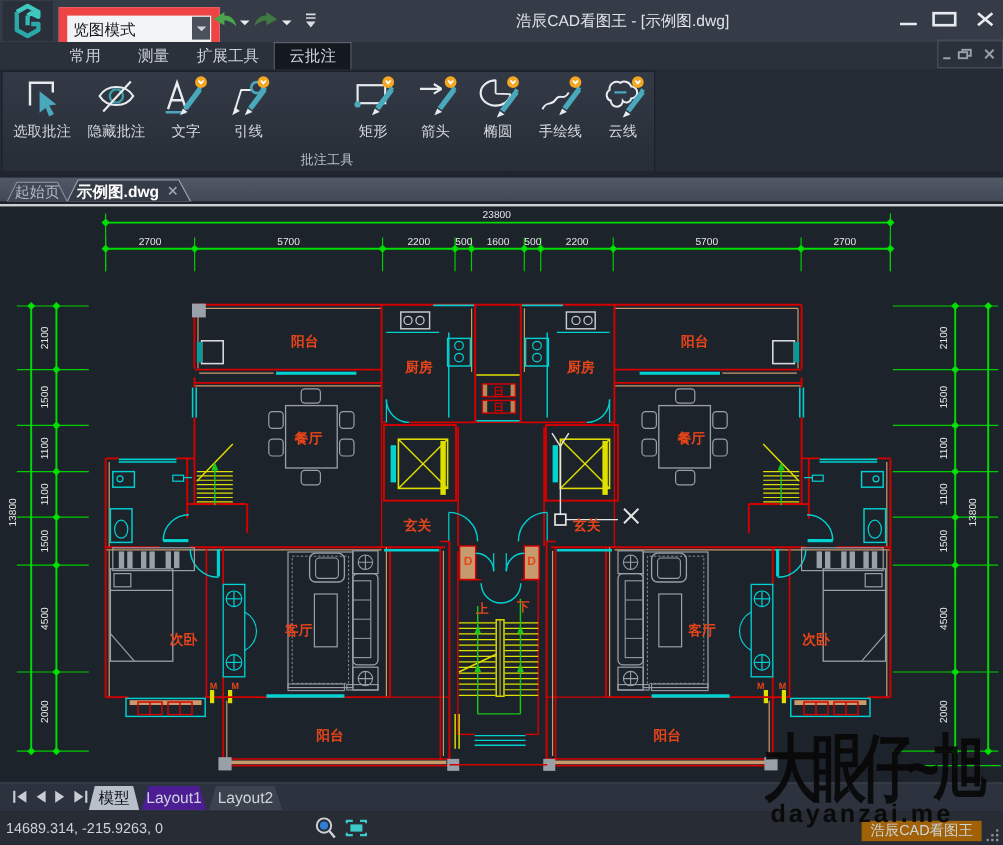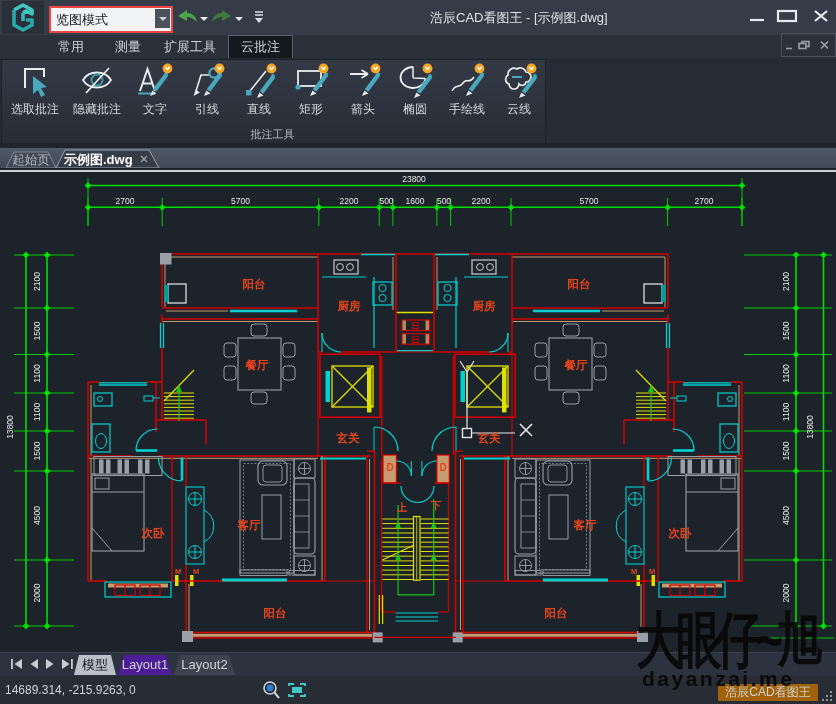--- a/index.html
+++ b/index.html
@@ -2,21 +2,21 @@
 <html><head>
 <meta charset="utf-8">
 <style>
   html,body{margin:0;padding:0;}
   body{width:836px;height:704px;overflow:hidden;background:#1d232b;
        font-family:"Liberation Sans",sans-serif;position:relative;}
   .abs{position:absolute;}
   
   #titlebar{left:0;top:0;width:836px;height:35px;background:#353c47;}
   #appicon{left:2px;top:1px;width:42px;height:33px;background:#2a303a;}
-  #modebox{left:49px;top:6px;width:120px;height:23px;background:#f2f3f4;border:2px solid #ef4444;}
+  #modebox{left:49px;top:6px;width:120px;height:23px;background:#f2f3f4;border:7px solid #ef4444;}
   #modebox span{position:absolute;left:5px;top:3px;font-size:13px;color:#15181d;}
   #modebtn{position:absolute;right:1px;top:1px;width:15px;height:19px;background:#4a515c;}
   #modebtn:after{content:"";position:absolute;left:4px;top:8px;border-left:4px solid transparent;border-right:4px solid transparent;border-top:4px solid #cfd3d8;}
   .title-text{left:430px;top:9px;font-size:13px;color:#dfe3e8;}
   
   #menurow{left:0;top:35px;width:836px;height:23px;background:#2b313b;}
   .mtab{position:absolute;top:37px;height:19px;line-height:19px;font-size:13px;color:#ccd1d8;text-align:center;}
   #mtab-active{position:absolute;left:228px;top:35px;width:63px;height:22px;background:#14181f;
      border:1px solid #5a616c;border-bottom:none;color:#d4d8de;font-size:13px;text-align:center;line-height:22px;}
   
@@ -146,34 +146,20 @@
         <circle cx="26" cy="11" r="4.6" stroke="#4aa8bc" stroke-width="2.2" fill="none"></circle>
         <g transform="translate(4,0)">
           <path d="M16.5 28.5 L28.5 12.5" stroke="#4aa8bc" stroke-width="4.4"></path>
           <path d="M12 34 l2.4 -5.6 l4 3 z" fill="#e8ecef"></path>
           <path d="M27.6 9.6 l2.8 2.1 l-1.4 1.9 l-2.8 -2.1 z" fill="#4aa8bc"></path>
         </g>
         <circle cx="31.5" cy="6.5" r="4.9" fill="#f5a623"></circle>
         <path d="M29.4 5.1 L31.5 7.5 L33.6 5.1" stroke="#fff" stroke-width="1.5" fill="none"></path>
       </svg>
       <div class="lbl">引线</div>
-    </div>
-    <div class="rbtn" style="left:233px;">
-      <svg width="38" height="38" viewBox="0 0 38 38">
-        <path d="M10 29 L26 9" stroke="#e8ecef" stroke-width="1.6"></path>
-        <rect x="6" y="28" width="5.4" height="5.4" fill="#4aa8bc"></rect>
-        <g transform="translate(5,2)">
-          <path d="M16.5 28.5 L28.5 12.5" stroke="#4aa8bc" stroke-width="4.4"></path>
-          <path d="M12 34 l2.4 -5.6 l4 3 z" fill="#e8ecef"></path>
-          <path d="M27.6 9.6 l2.8 2.1 l-1.4 1.9 l-2.8 -2.1 z" fill="#4aa8bc"></path>
-        </g>
-        <circle cx="31.5" cy="6.5" r="4.9" fill="#f5a623"></circle>
-        <path d="M29.4 5.1 L31.5 7.5 L33.6 5.1" stroke="#fff" stroke-width="1.5" fill="none"></path>
-      </svg>
-      <div class="lbl">直线</div>
     </div>
     <div class="rbtn" style="left:285px;">
       <svg width="38" height="38" viewBox="0 0 38 38">
         <rect x="6" y="9" width="23" height="15" stroke="#e8ecef" stroke-width="1.8" fill="none"></rect>
         <circle cx="6" cy="25" r="2.6" fill="#4aa8bc"></circle>
         <g transform="translate(6,0)">
           <path d="M16.5 28.5 L28.5 12.5" stroke="#4aa8bc" stroke-width="4.4"></path>
           <path d="M12 34 l2.4 -5.6 l4 3 z" fill="#e8ecef"></path>
           <path d="M27.6 9.6 l2.8 2.1 l-1.4 1.9 l-2.8 -2.1 z" fill="#4aa8bc"></path>
         </g>

